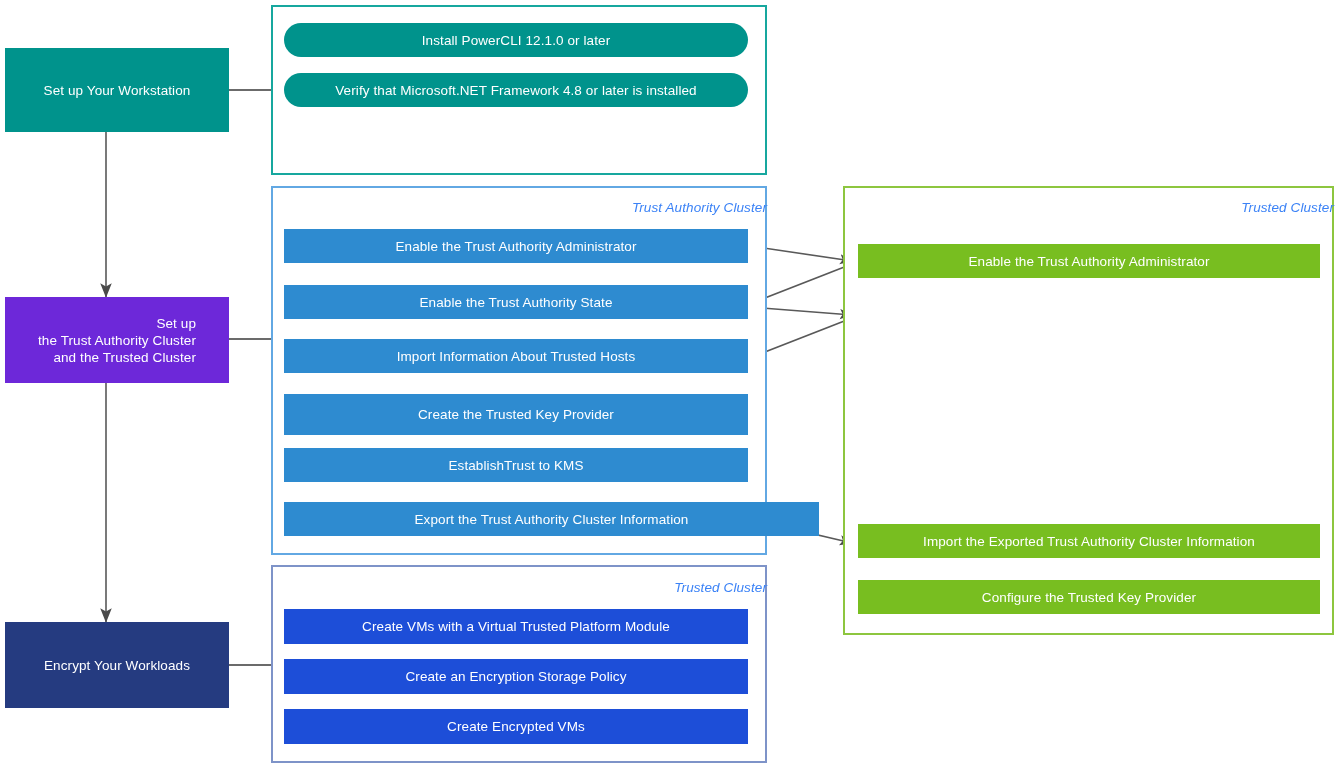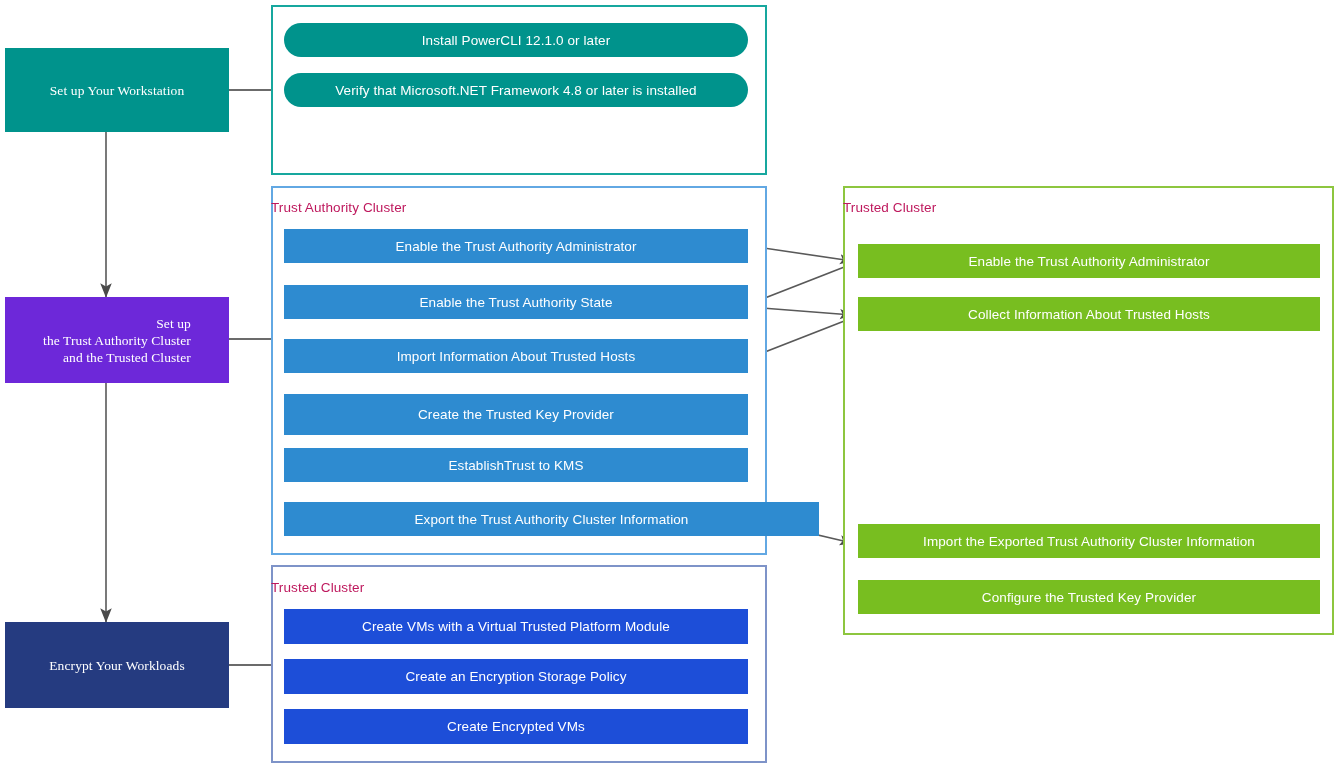--- a/index.html
+++ b/index.html
@@ -24,43 +24,43 @@
   .stage-box {
     display: flex;
     align-items: center;
     justify-content: center;
     text-align: center;
     color: #ffffff;
     font-size: 13.5px;
     line-height: 17px;
     letter-spacing: .1px;
     padding: 12px 8px;
-    font-family: Liberation Serif, serif;
   }
   .stage-teal { background: #00938C; }
   .stage-blue { background: #6d28d9; text-align: right; }
   .stage-navy { background: #253B80; }
 
   
   .panel {
     background: #ffffff;
     border: 2px solid #cccccc;
   }
   .panel-teal  { border-color: #16A79E; }
   .panel-blue  { border-color: #62A8E3; }
   .panel-green { border-color: #8DC63F; }
   .panel-navy  { border-color: #7E93C8; }
 
   .panel-title {
     position: absolute;
     left: 0; right: 0;
-    text-align: left;
-    color: #be185d;
+    text-align: right;
+    color: #3b82f6;
     font-size: 13.5px;
     letter-spacing: .1px;
+    font-style: italic;
   }
 
   
   .step {
     display: flex;
     align-items: center;
     justify-content: center;
     text-align: center;
     color: #ffffff;
     font-size: 13.5px;
@@ -164,23 +164,20 @@
   </div>
 
   <div class="abs panel panel-green" style="left:843px; top:186px; width:491px; height:449px;">
   </div>
   <div class="panel-title" style="left:843px; top:200px; width:491px;">
     <span>Trusted Cluster</span>
   </div>
   <div class="abs step step-green" style="left:858px; top:244px; width:462px; height:34px;">
     <span>Enable the Trust Authority Administrator</span>
   </div>
-  <div class="abs step step-green" style="left:858px; top:297px; width:462px; height:34px;">
-    <span>Collect Information About Trusted Hosts</span>
-  </div>
   <div class="abs step step-green" style="left:858px; top:524px; width:462px; height:34px;">
     <span>Import the Exported Trust Authority Cluster Information</span>
   </div>
   <div class="abs step step-green" style="left:858px; top:580px; width:462px; height:34px;justify-content:center;">
     <span>Configure the Trusted Key Provider</span>
   </div>
 
   <div class="abs panel panel-navy" style="left:271px; top:565px; width:496px; height:198px;">
   </div>
   <div class="panel-title" style="left:271px; top:580px; width:496px;">

